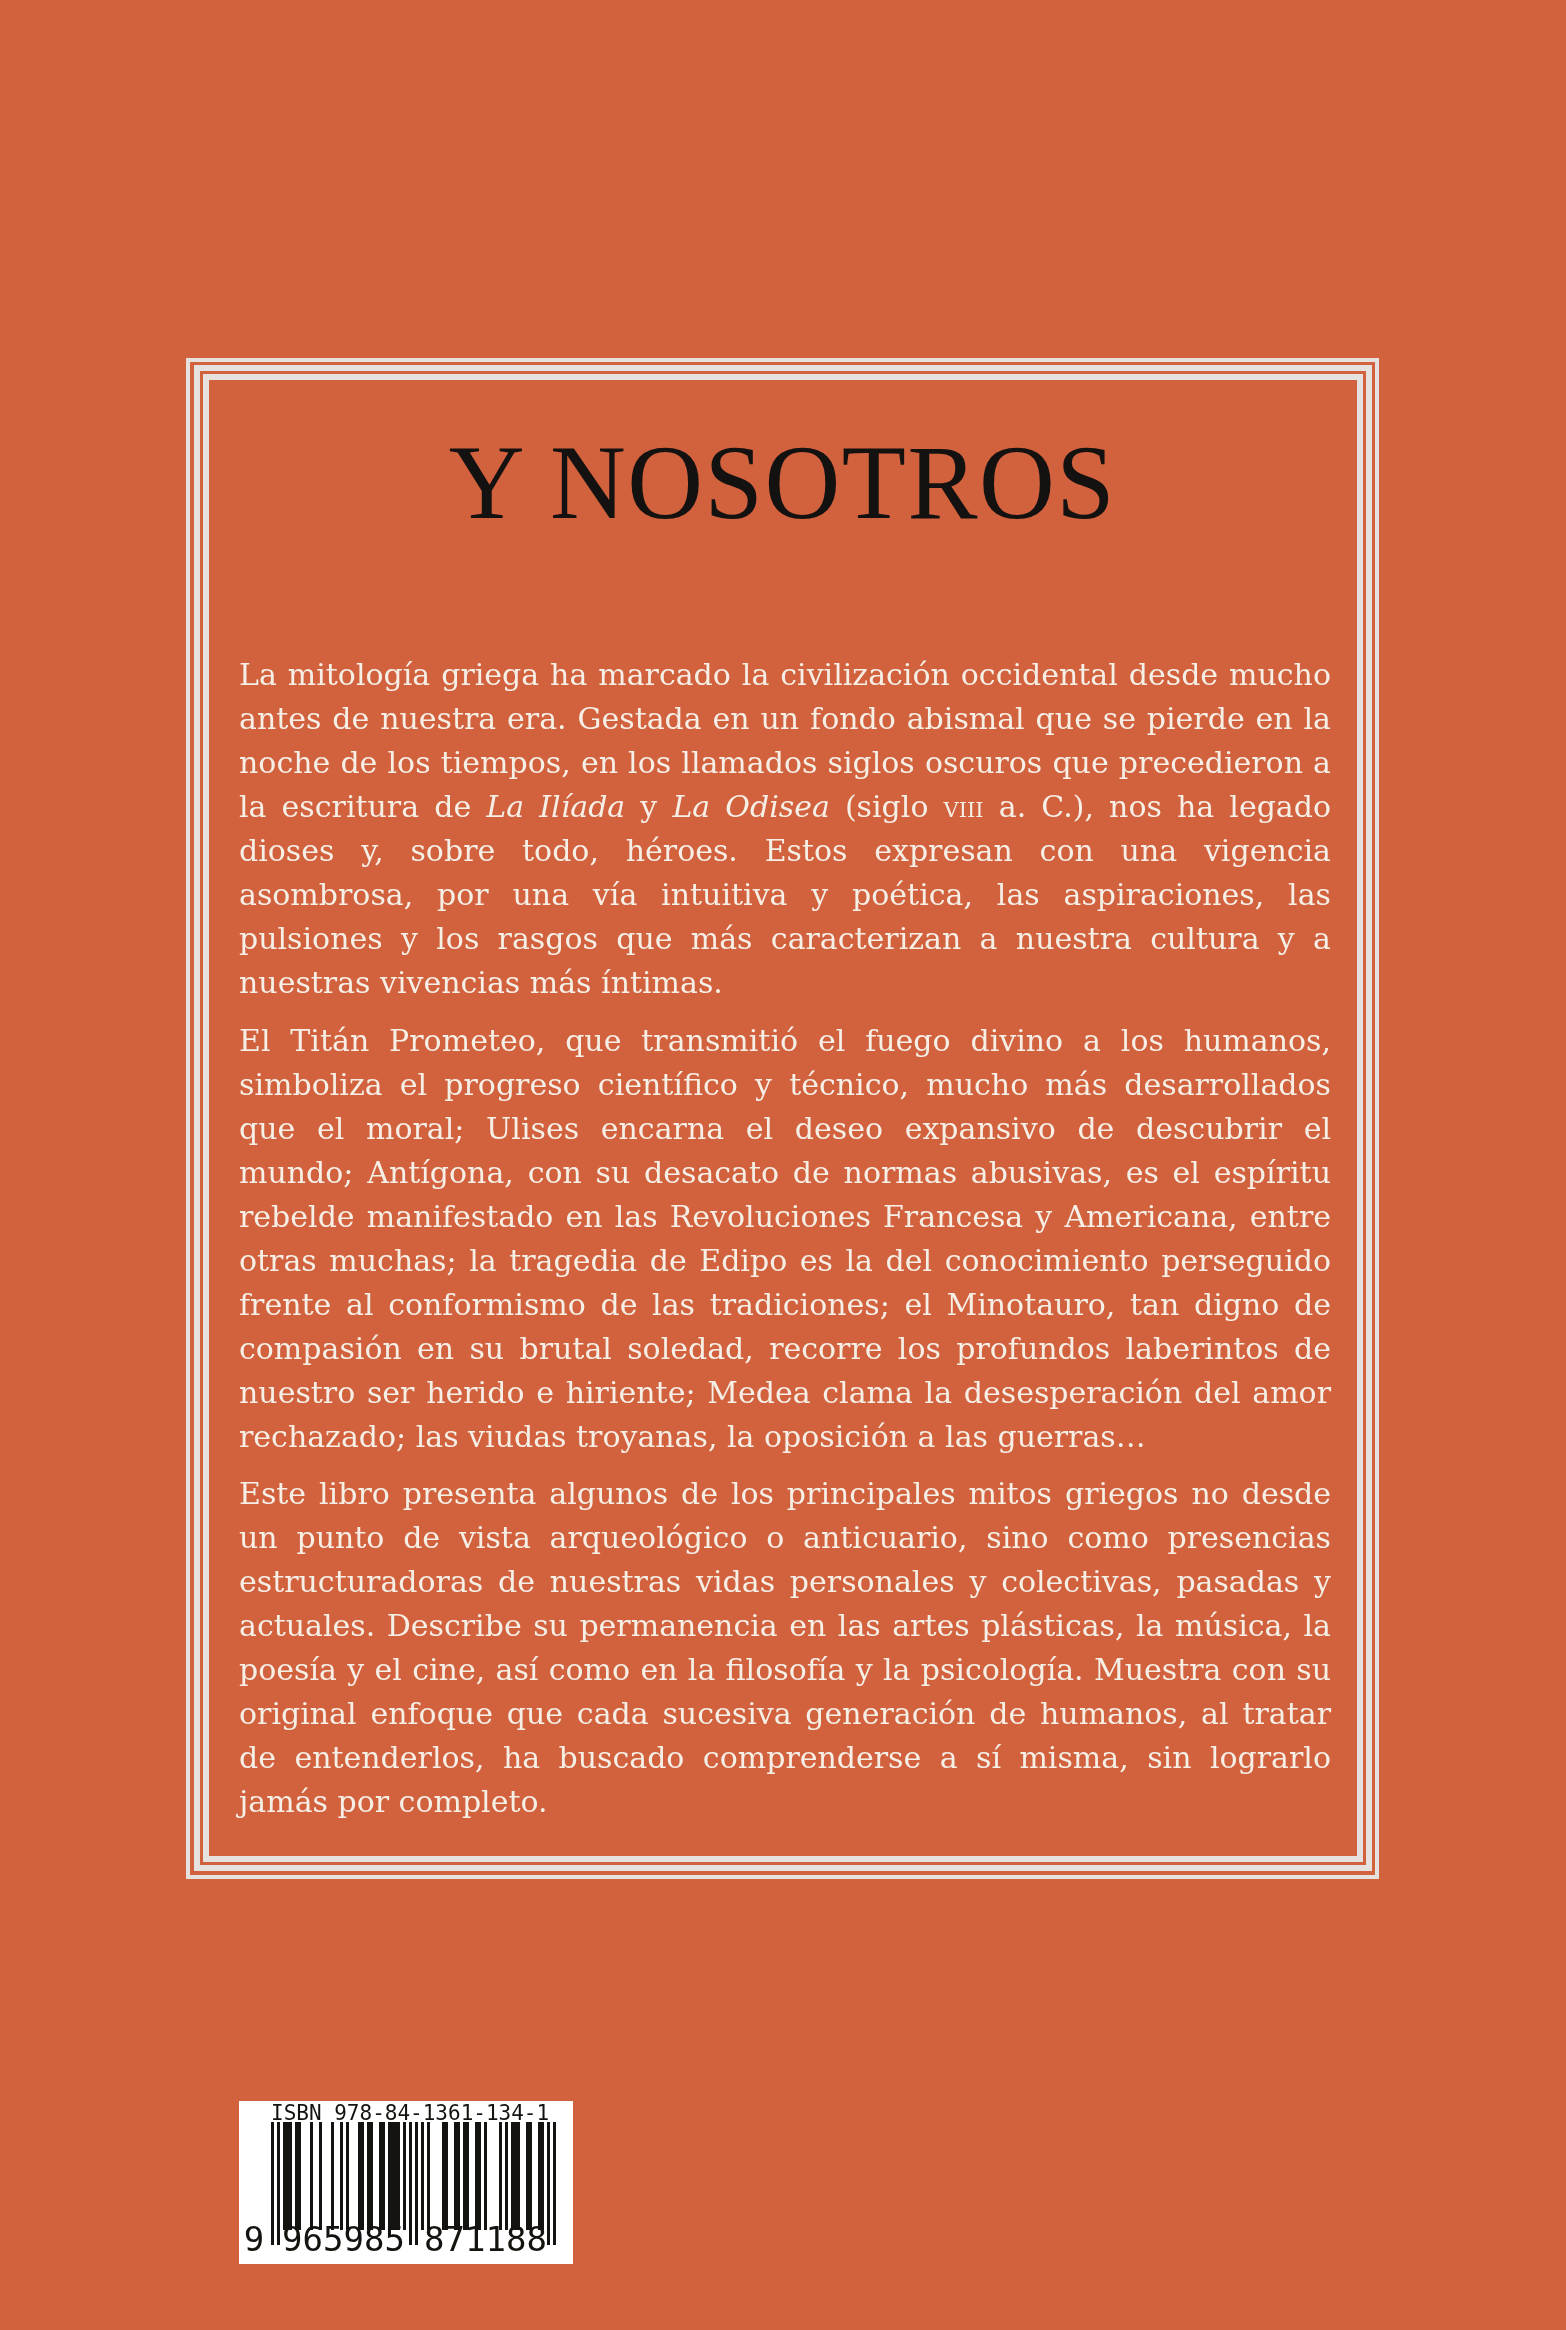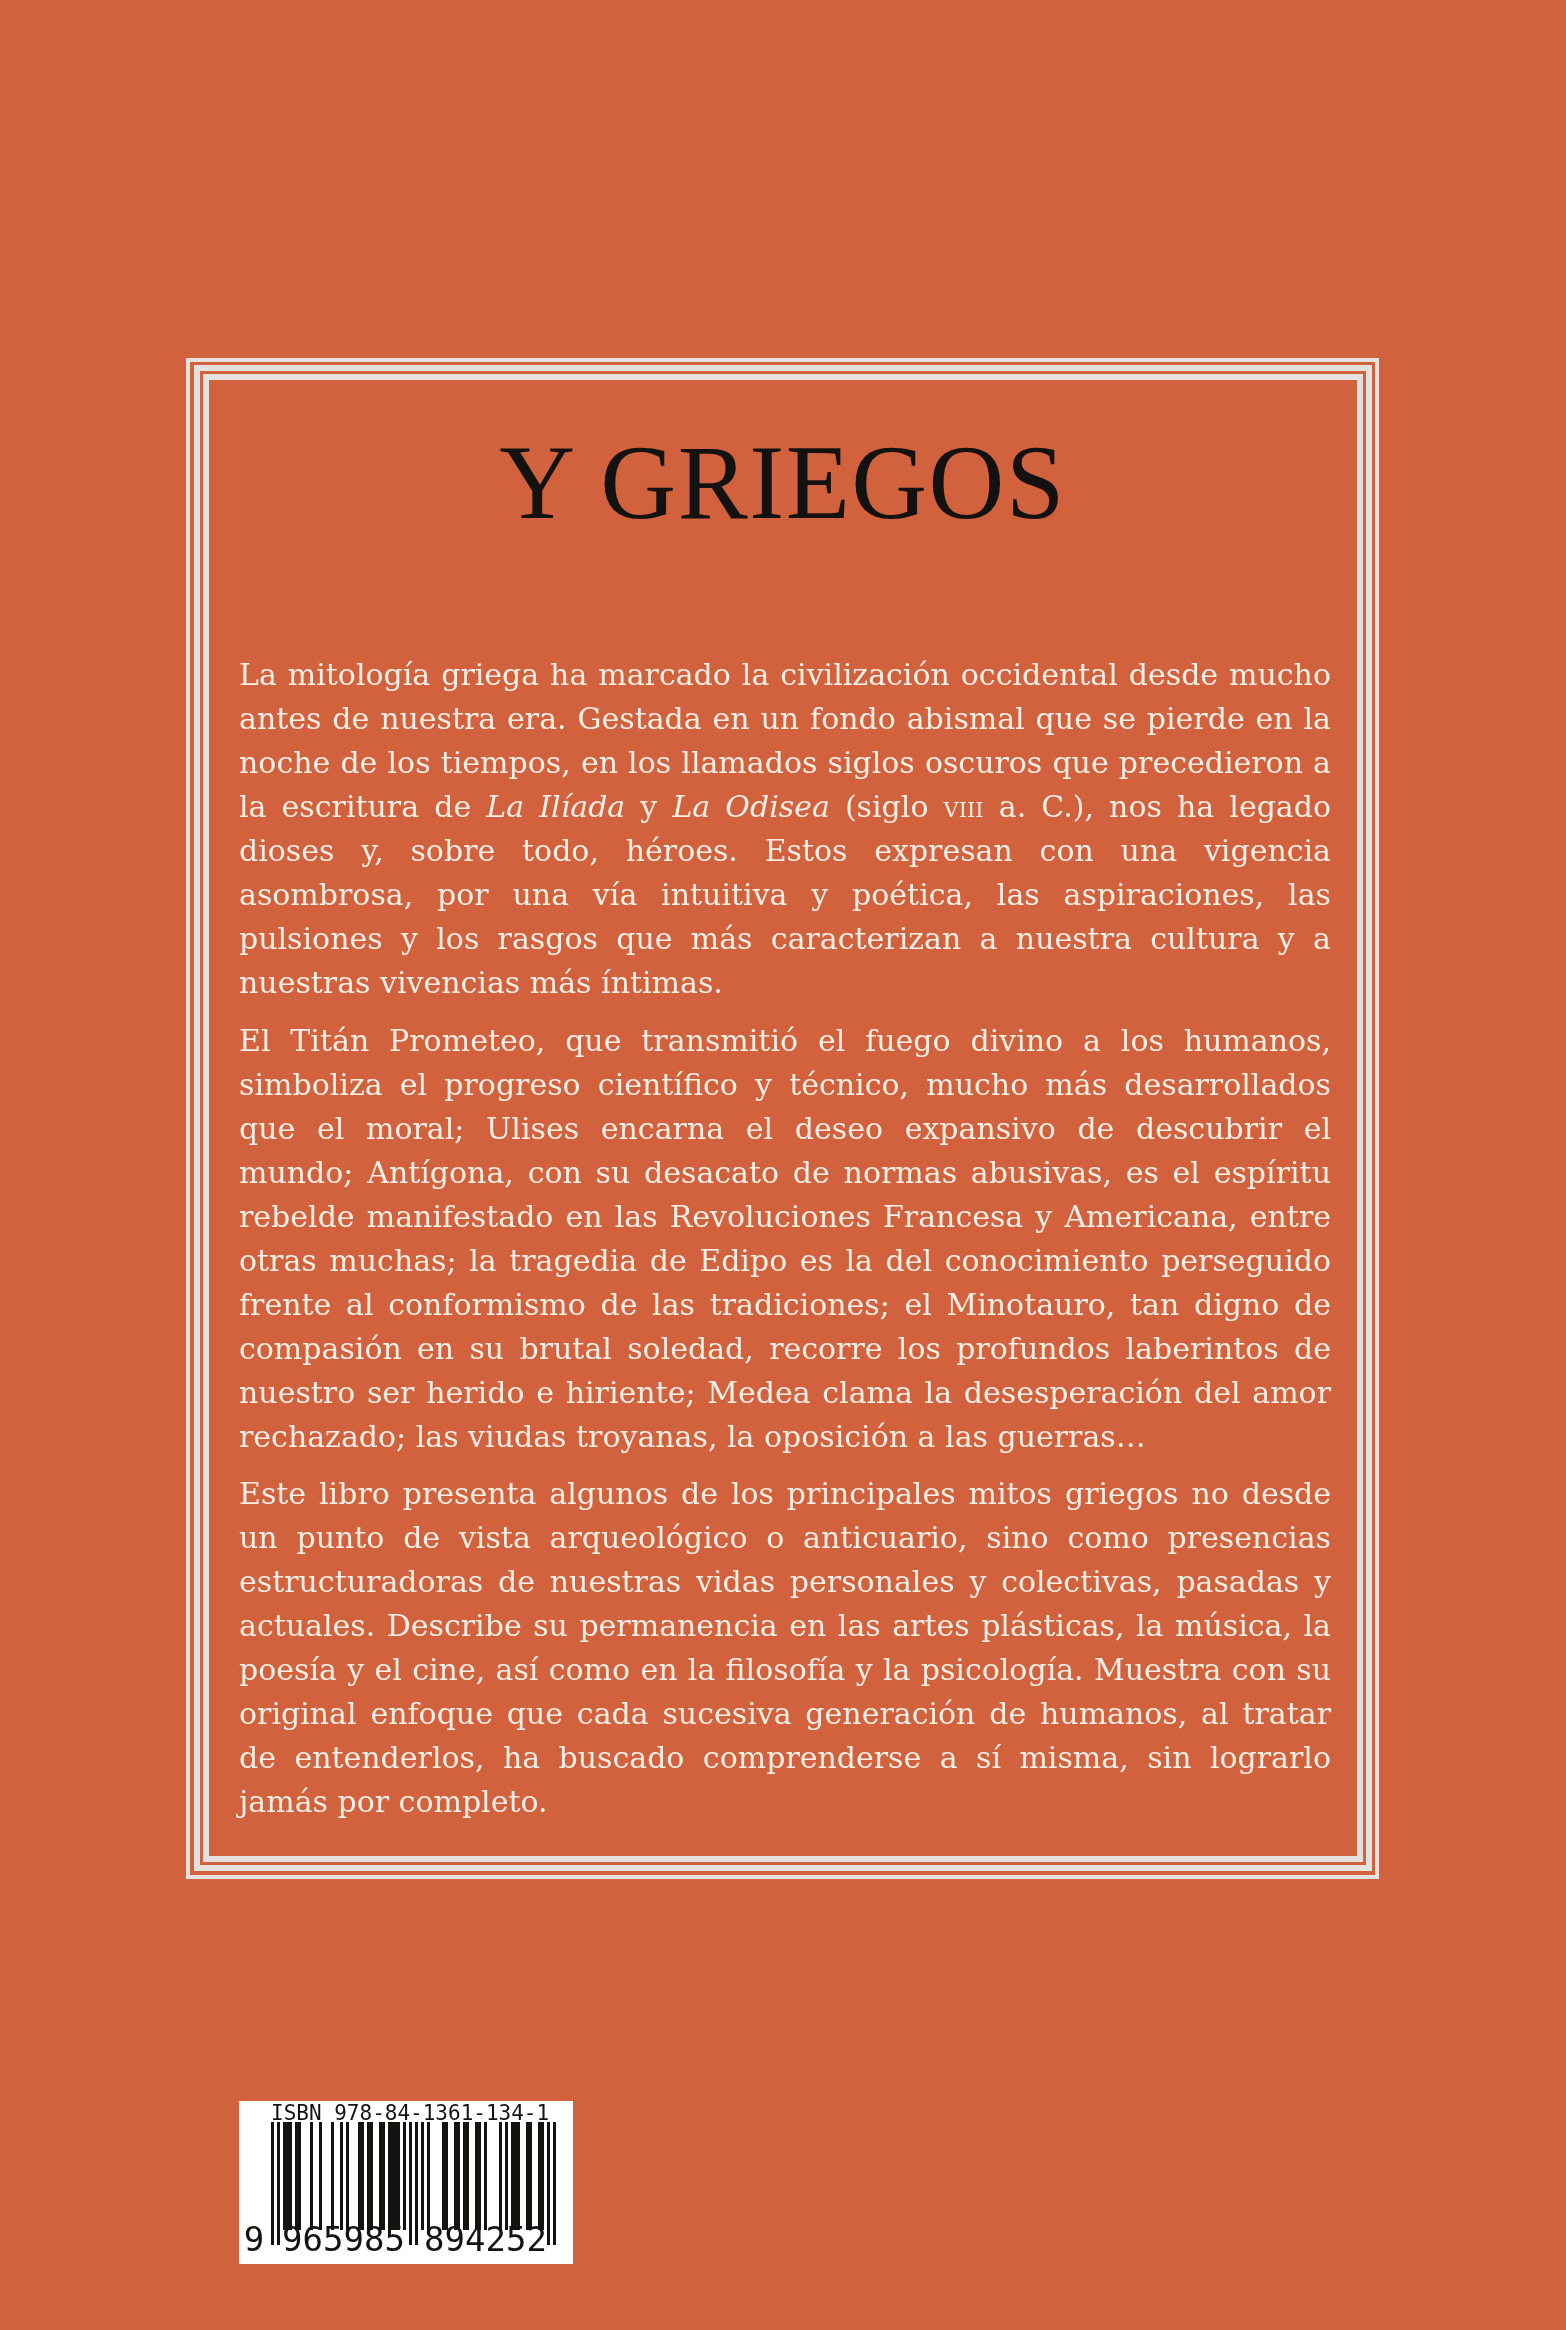--- a/index.html
+++ b/index.html
@@ -76,21 +76,21 @@
 </head>
 <body>
 
 <div class="cover">
 
   <div class="rule rule-outer"></div>
   <div class="rule rule-mid"></div>
   <div class="rule rule-inner"></div>
 
   <div class="title-block">
-    <div>Y GRIEGOS</div>
+    <div>Y NOSOTROS</div>
   </div>
 
   <div class="synopsis">
       <p><span>La mitología griega ha marcado la civilización occidental desde mucho antes de nuestra era. Gestada en un fondo abismal que se pierde en la noche de los tiempos, en los llamados siglos oscuros que precedieron a la escritura de </span><span class="it">La Ilíada</span><span> y </span><span class="it">La Odisea</span><span> (siglo </span><span class="sc">viii</span><span> a. C.), nos ha legado dioses y, sobre todo, héroes. Estos expresan con una vigencia asombrosa, por una vía intuitiva y poética, las aspiraciones, las pulsiones y los rasgos que más caracterizan a nuestra cultura y a nuestras vivencias más íntimas.</span></p>
       <p><span>El Titán Prometeo, que transmitió el fuego divino a los humanos, simboliza el progreso científico y técnico, mucho más desarrollados que el moral; Ulises encarna el deseo expansivo de descubrir el mundo; Antígona, con su desacato de normas abusivas, es el espíritu rebelde manifestado en las Revoluciones Francesa y Americana, entre otras muchas; la tragedia de Edipo es la del conocimiento perseguido frente al conformismo de las tradiciones; el Minotauro, tan digno de compasión en su brutal soledad, recorre los profundos laberintos de nuestro ser herido e hiriente; Medea clama la desesperación del amor rechazado; las viudas troyanas, la oposición a las guerras…</span></p>
       <p><span>Este libro presenta algunos de los principales mitos griegos no desde un punto de vista arqueológico o anticuario, sino como presencias estructuradoras de nuestras vidas personales y colectivas, pasadas y actuales. Describe su permanencia en las artes plásticas, la música, la poesía y el cine, así como en la filosofía y la psicología. Muestra con su original enfoque que cada sucesiva generación de humanos, al tratar de entenderlos, ha buscado comprenderse a sí misma, sin lograrlo jamás por completo.</span></p>
     </div>
 
   <div class="barcode-box">
     <div class="isbn-label">ISBN 978-84-1361-134-1</div>
@@ -187,18 +187,18 @@
         <div class="module ink"></div>
         <div class="module ink"></div>
         <div class="module"></div>
         <div class="module ink guard"></div>
         <div class="module guard"></div>
         <div class="module ink guard"></div>
       </div>
     <div class="ean-digits">
       <span class="ean-first">9</span>
       <span class="ean-left">965985</span>
-      <span class="ean-right">894252</span>
+      <span class="ean-right">871188</span>
     </div>
   </div>
 
 </div>
 
 
 </body></html>

